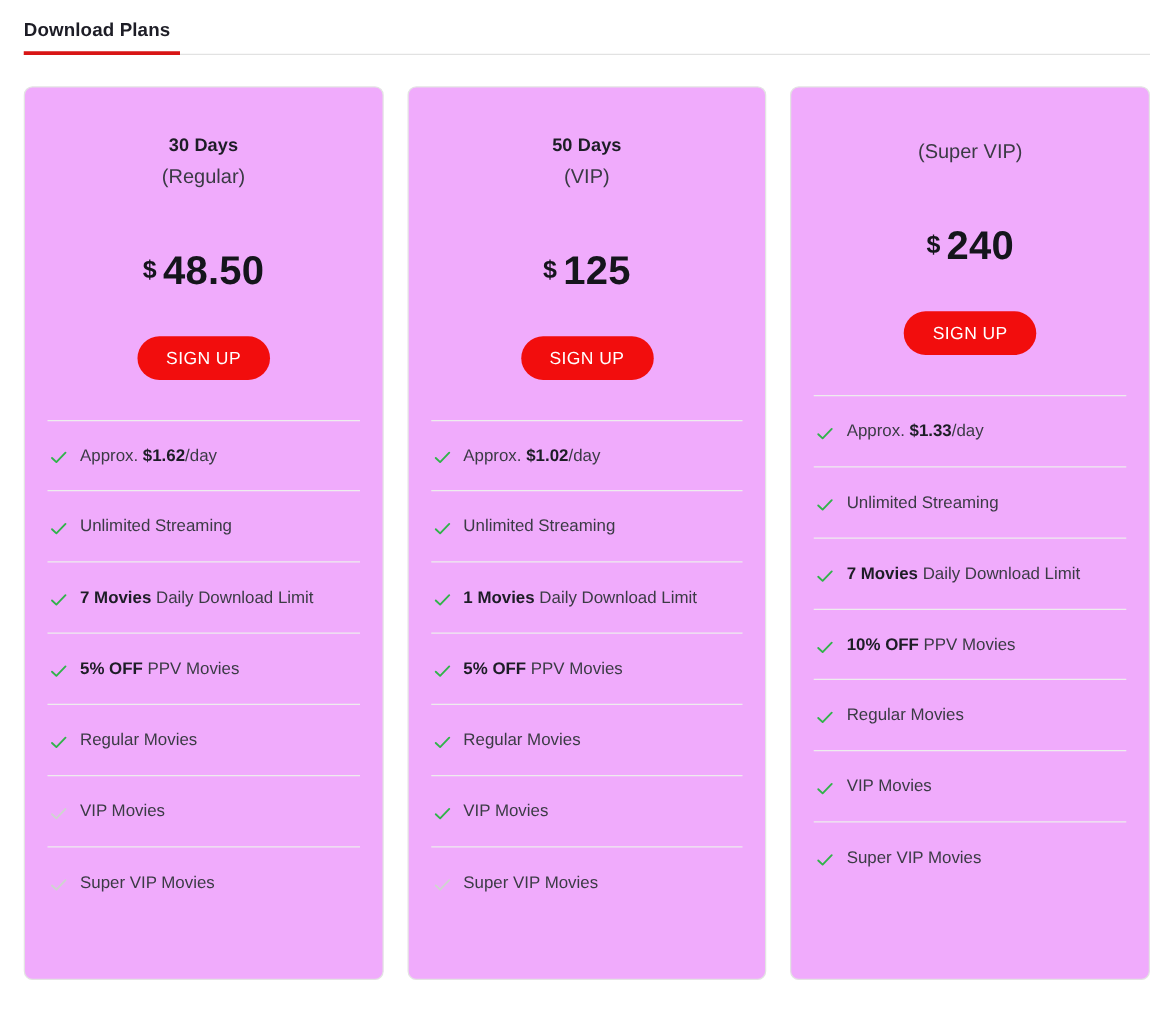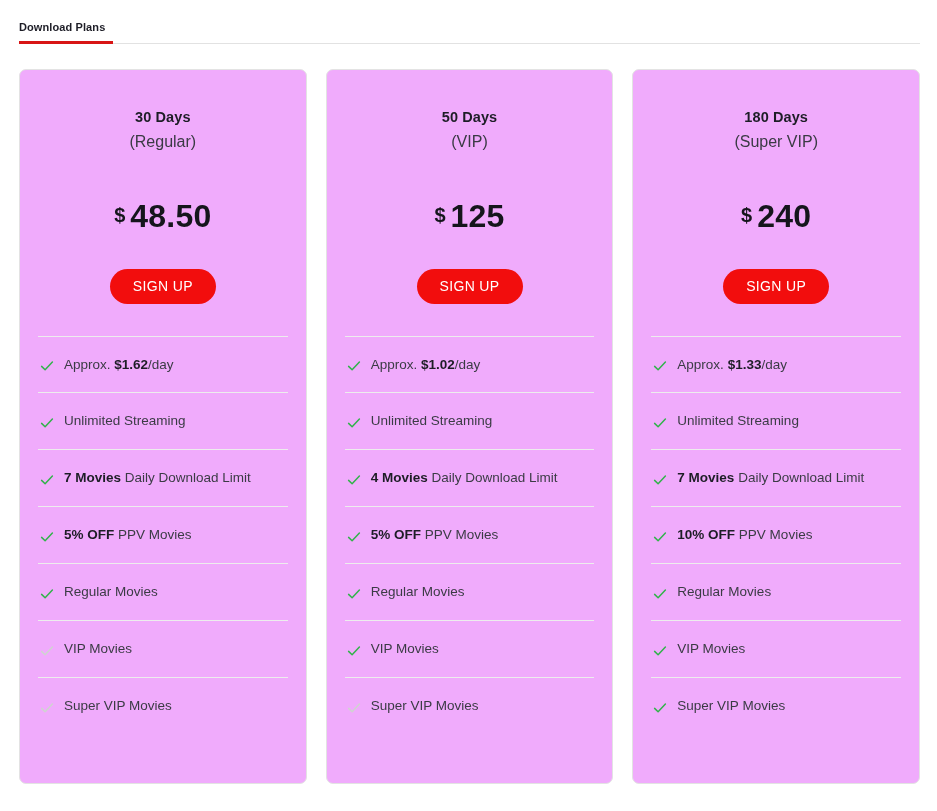--- a/index.html
+++ b/index.html
@@ -31,21 +31,21 @@
     background: #e2e2e2;
   }
   .tabs {
     display: flex;
     align-items: flex-end;
     height: 100%;
     gap: 0;
   }
   .tab {
     position: relative;
-    font-size: 11px;
+    font-size: 15px;
     letter-spacing: .1px;
     padding: 0 18px 11px 0;
     cursor: pointer;
     white-space: nowrap;
     background: none;
     border: none;
     font-family: inherit;
   }
   .tab.active {
     font-weight: bold;
@@ -272,21 +272,21 @@
             </svg>
           </span>
           <span class="feature-text"><span>Unlimited Streaming</span></span>
         </li>
         <li class="feature on">
           <span class="check">
             <svg viewBox="0 0 14 14" width="14" height="14" fill="none">
               <path d="M1.6 7.4 L5.1 10.7 L12.4 3.1" stroke-width="1.5" stroke-linecap="round" stroke-linejoin="round"></path>
             </svg>
           </span>
-          <span class="feature-text"><b>4 Movies</b><span> Daily Download Limit</span></span>
+          <span class="feature-text"><b>1 Movies</b><span> Daily Download Limit</span></span>
         </li>
         <li class="feature on">
           <span class="check">
             <svg viewBox="0 0 14 14" width="14" height="14" fill="none">
               <path d="M1.6 7.4 L5.1 10.7 L12.4 3.1" stroke-width="1.5" stroke-linecap="round" stroke-linejoin="round"></path>
             </svg>
           </span>
           <span class="feature-text"><b>5% OFF</b><span> PPV Movies</span></span>
         </li>
         <li class="feature on">
@@ -310,21 +310,20 @@
             <svg viewBox="0 0 14 14" width="14" height="14" fill="none">
               <path d="M1.6 7.4 L5.1 10.7 L12.4 3.1" stroke-width="1.5" stroke-linecap="round" stroke-linejoin="round"></path>
             </svg>
           </span>
           <span class="feature-text"><span>Super VIP Movies</span></span>
         </li>
       </ul>
     </div>
     <div class="card">
       <div class="card-head">
-        <div class="plan-duration">180 Days</div>
         <div class="plan-tier">(Super VIP)</div>
         <div class="price-row"><span class="price-cur">$</span><span class="price-val">240</span></div>
         <div class="signup-wrap"><button class="signup-btn">SIGN UP</button></div>
       </div>
       <ul class="features">
         <li class="feature on">
           <span class="check">
             <svg viewBox="0 0 14 14" width="14" height="14" fill="none">
               <path d="M1.6 7.4 L5.1 10.7 L12.4 3.1" stroke-width="1.5" stroke-linecap="round" stroke-linejoin="round"></path>
             </svg>

